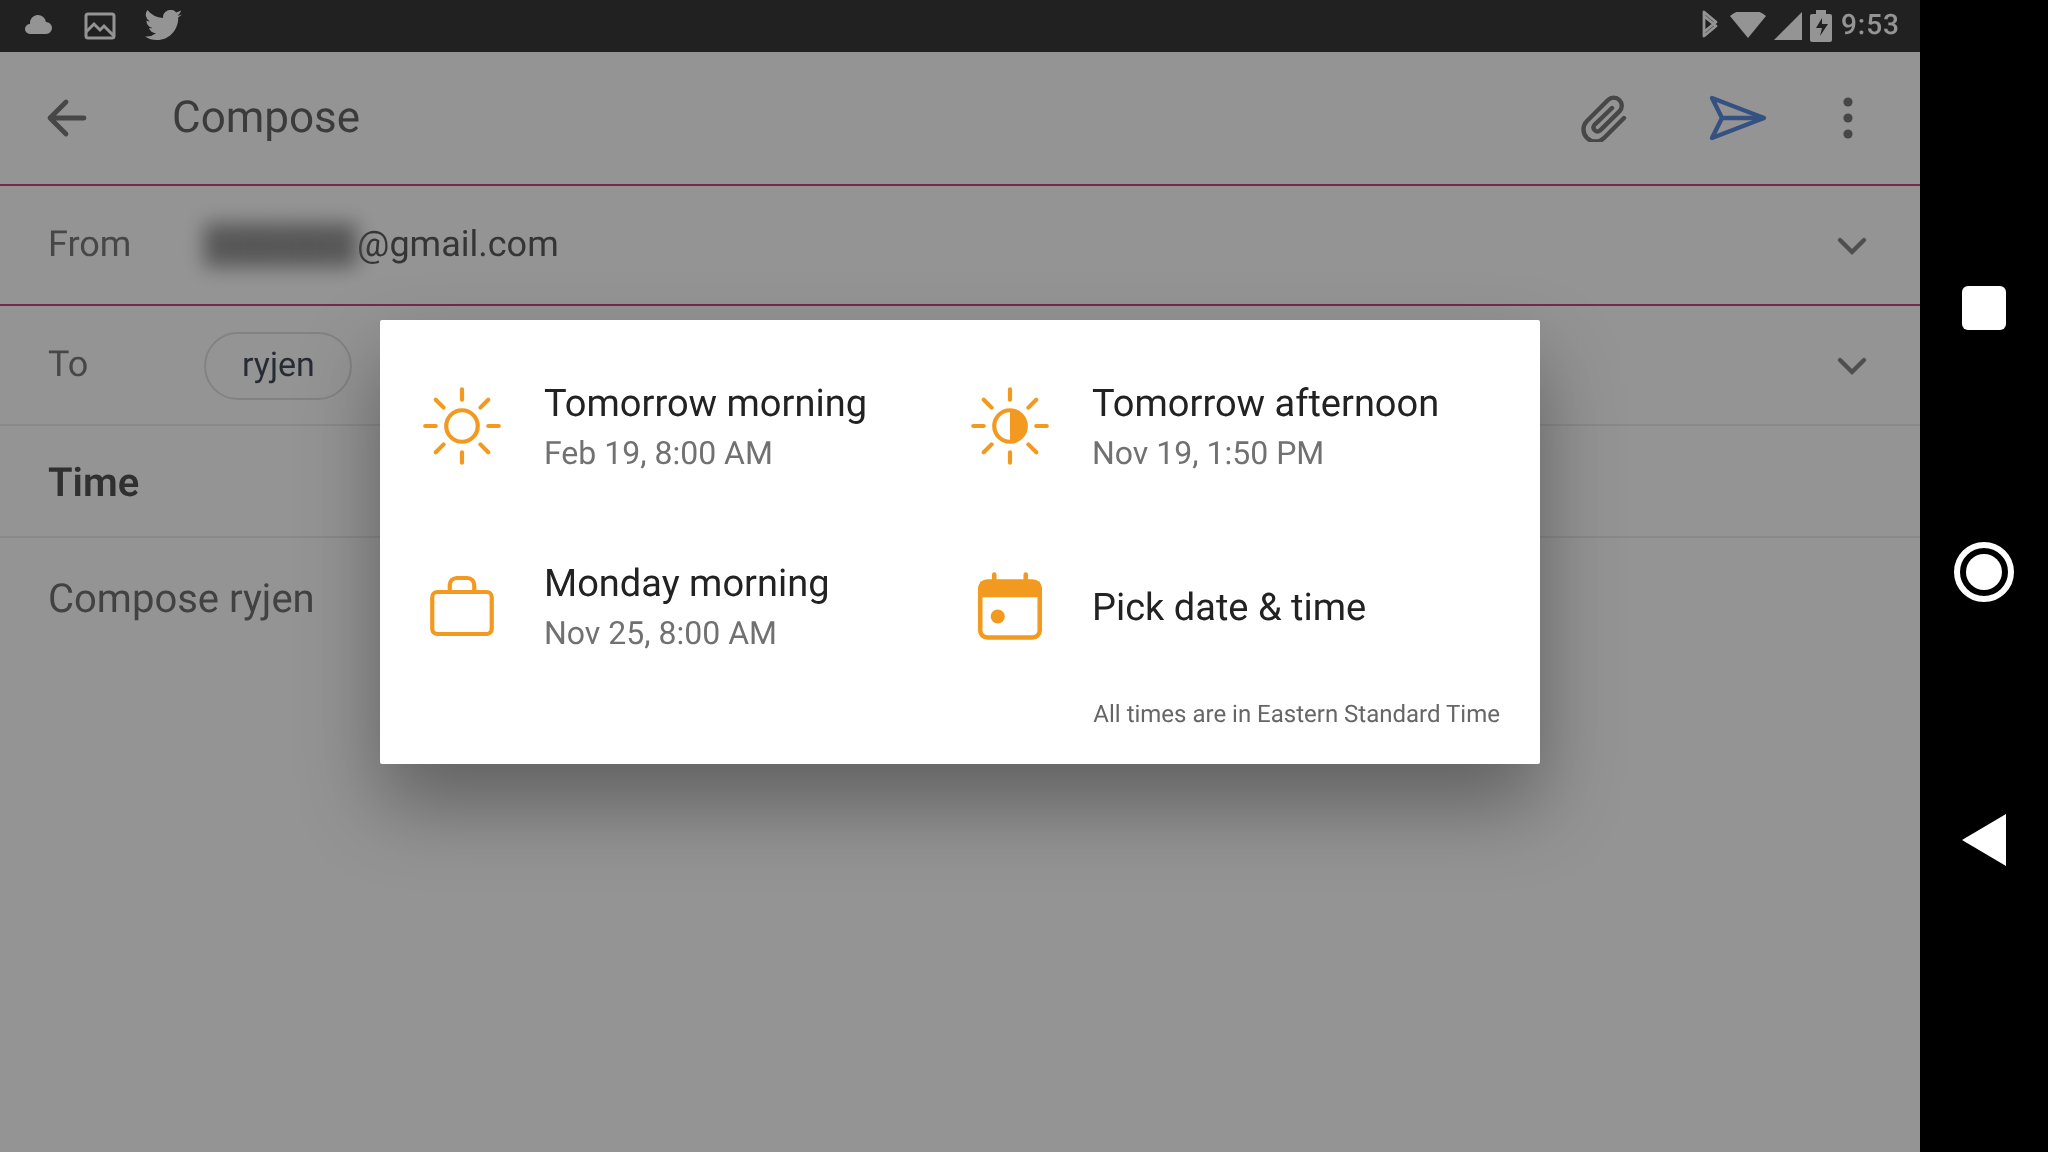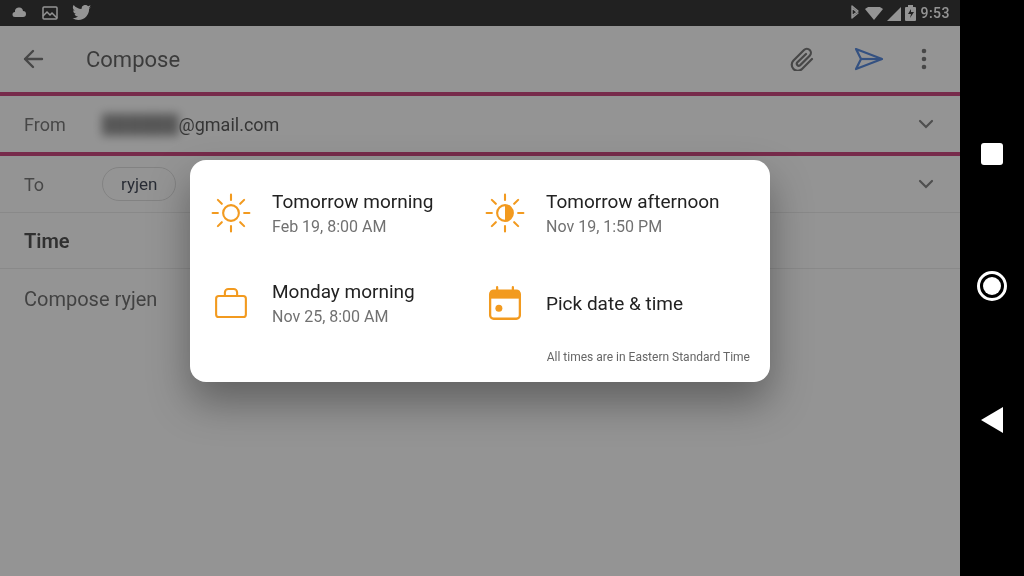--- a/index.html
+++ b/index.html
@@ -5,37 +5,37 @@
   *{box-sizing:border-box;margin:0;padding:0;font-family:Roboto,"Segoe UI",Arial,sans-serif}
   html,body{width:1024px;height:576px;overflow:hidden;background:#fff}
   .screen{position:relative;width:960px;height:576px;background:#fff}
   .navbar{position:absolute;right:0;top:0;width:64px;height:576px;background:#000;display:flex;flex-direction:column;align-items:center;justify-content:space-around;padding:90px 0}
   .nav-sq{width:22px;height:22px;background:#fff;border-radius:3px}
   .nav-circ{width:30px;height:30px;border:3px solid #fff;border-radius:50%;position:relative}
   .nav-circ::after{content:"";position:absolute;inset:3px;border-radius:50%;background:#fff}
   .nav-tri{width:0;height:0;border-top:13px solid transparent;border-bottom:13px solid transparent;border-right:22px solid #fff}
   .status{height:26px;background:#000;color:#fff;display:flex;align-items:center;padding:0 10px;font-size:14px}
   .status-left{display:flex;gap:14px;align-items:center}
-  .status-right{margin-left:auto;display:flex;gap:4px;align-items:flex-end}
+  .status-right{margin-left:auto;display:flex;gap:4px;align-items:center}
   .clock{font-weight:500;letter-spacing:.5px}
   .appbar{height:66px;display:flex;align-items:center;padding:0 20px;gap:40px}
   .app-title{font-size:22px;color:#3b3b3b}
   .appbar-right{margin-left:auto;display:flex;gap:36px;align-items:center;padding-right:12px}
-  .field-row{display:flex;align-items:center;padding:0 24px;height:60px;border-top:4px solid #be185d;font-size:18px;color:#2d2d2d}
+  .field-row{display:flex;align-items:center;padding:0 24px;height:60px;border-top:1px solid #be185d;font-size:18px;color:#2d2d2d}
   .field-row:first-of-type{border-top:none}
   .lbl{width:78px;color:#565656}
   .chip{border:1px solid #d8d8d8;border-radius:22px;padding:6px 18px;font-size:17px;color:#0f172a}
   .chev{margin-left:auto}
   .blur{filter:blur(5px);color:#777}
   .subject-row{height:56px;padding:0 24px;display:flex;align-items:center;font-size:20px;font-weight:600;border-top:1px solid #e6e6e6;color:#222}
   .body-row{padding:18px 24px;font-size:20px;color:#4a4a4a;border-top:1px solid #e6e6e6}
   
   .scrim{position:absolute;inset:0;background:rgba(60,60,60,.55)}
   
-  .dialog{position:absolute;left:190px;top:160px;width:580px;background:#fff;border-radius:16px;box-shadow:0 20px 40px rgba(0,0,0,.35);padding:30px 20px 18px}
+  .dialog{position:absolute;left:190px;top:160px;width:580px;background:#fff;border-radius:1px;box-shadow:0 20px 40px rgba(0,0,0,.35);padding:30px 20px 18px}
   .grid{display:grid;grid-template-columns:1fr 1fr;row-gap:44px;column-gap:8px}
   .opt{display:flex;align-items:center;gap:20px;cursor:pointer}
   .opt .txt{display:flex;flex-direction:column}
   .opt .title{font-size:19px;color:#222;white-space:nowrap;overflow:hidden;text-overflow:clip;max-width:200px}
   .opt .sub{font-size:16px;color:#717171;margin-top:4px}
   .footer{margin-top:24px;text-align:right;font-size:12px;color:#666}
   .ico{width:42px;height:42px;flex:0 0 42px}
   .orange{color:#f29a1f;fill:none;stroke:#f29a1f;stroke-width:2.4}
   svg{display:block}
 </style>

